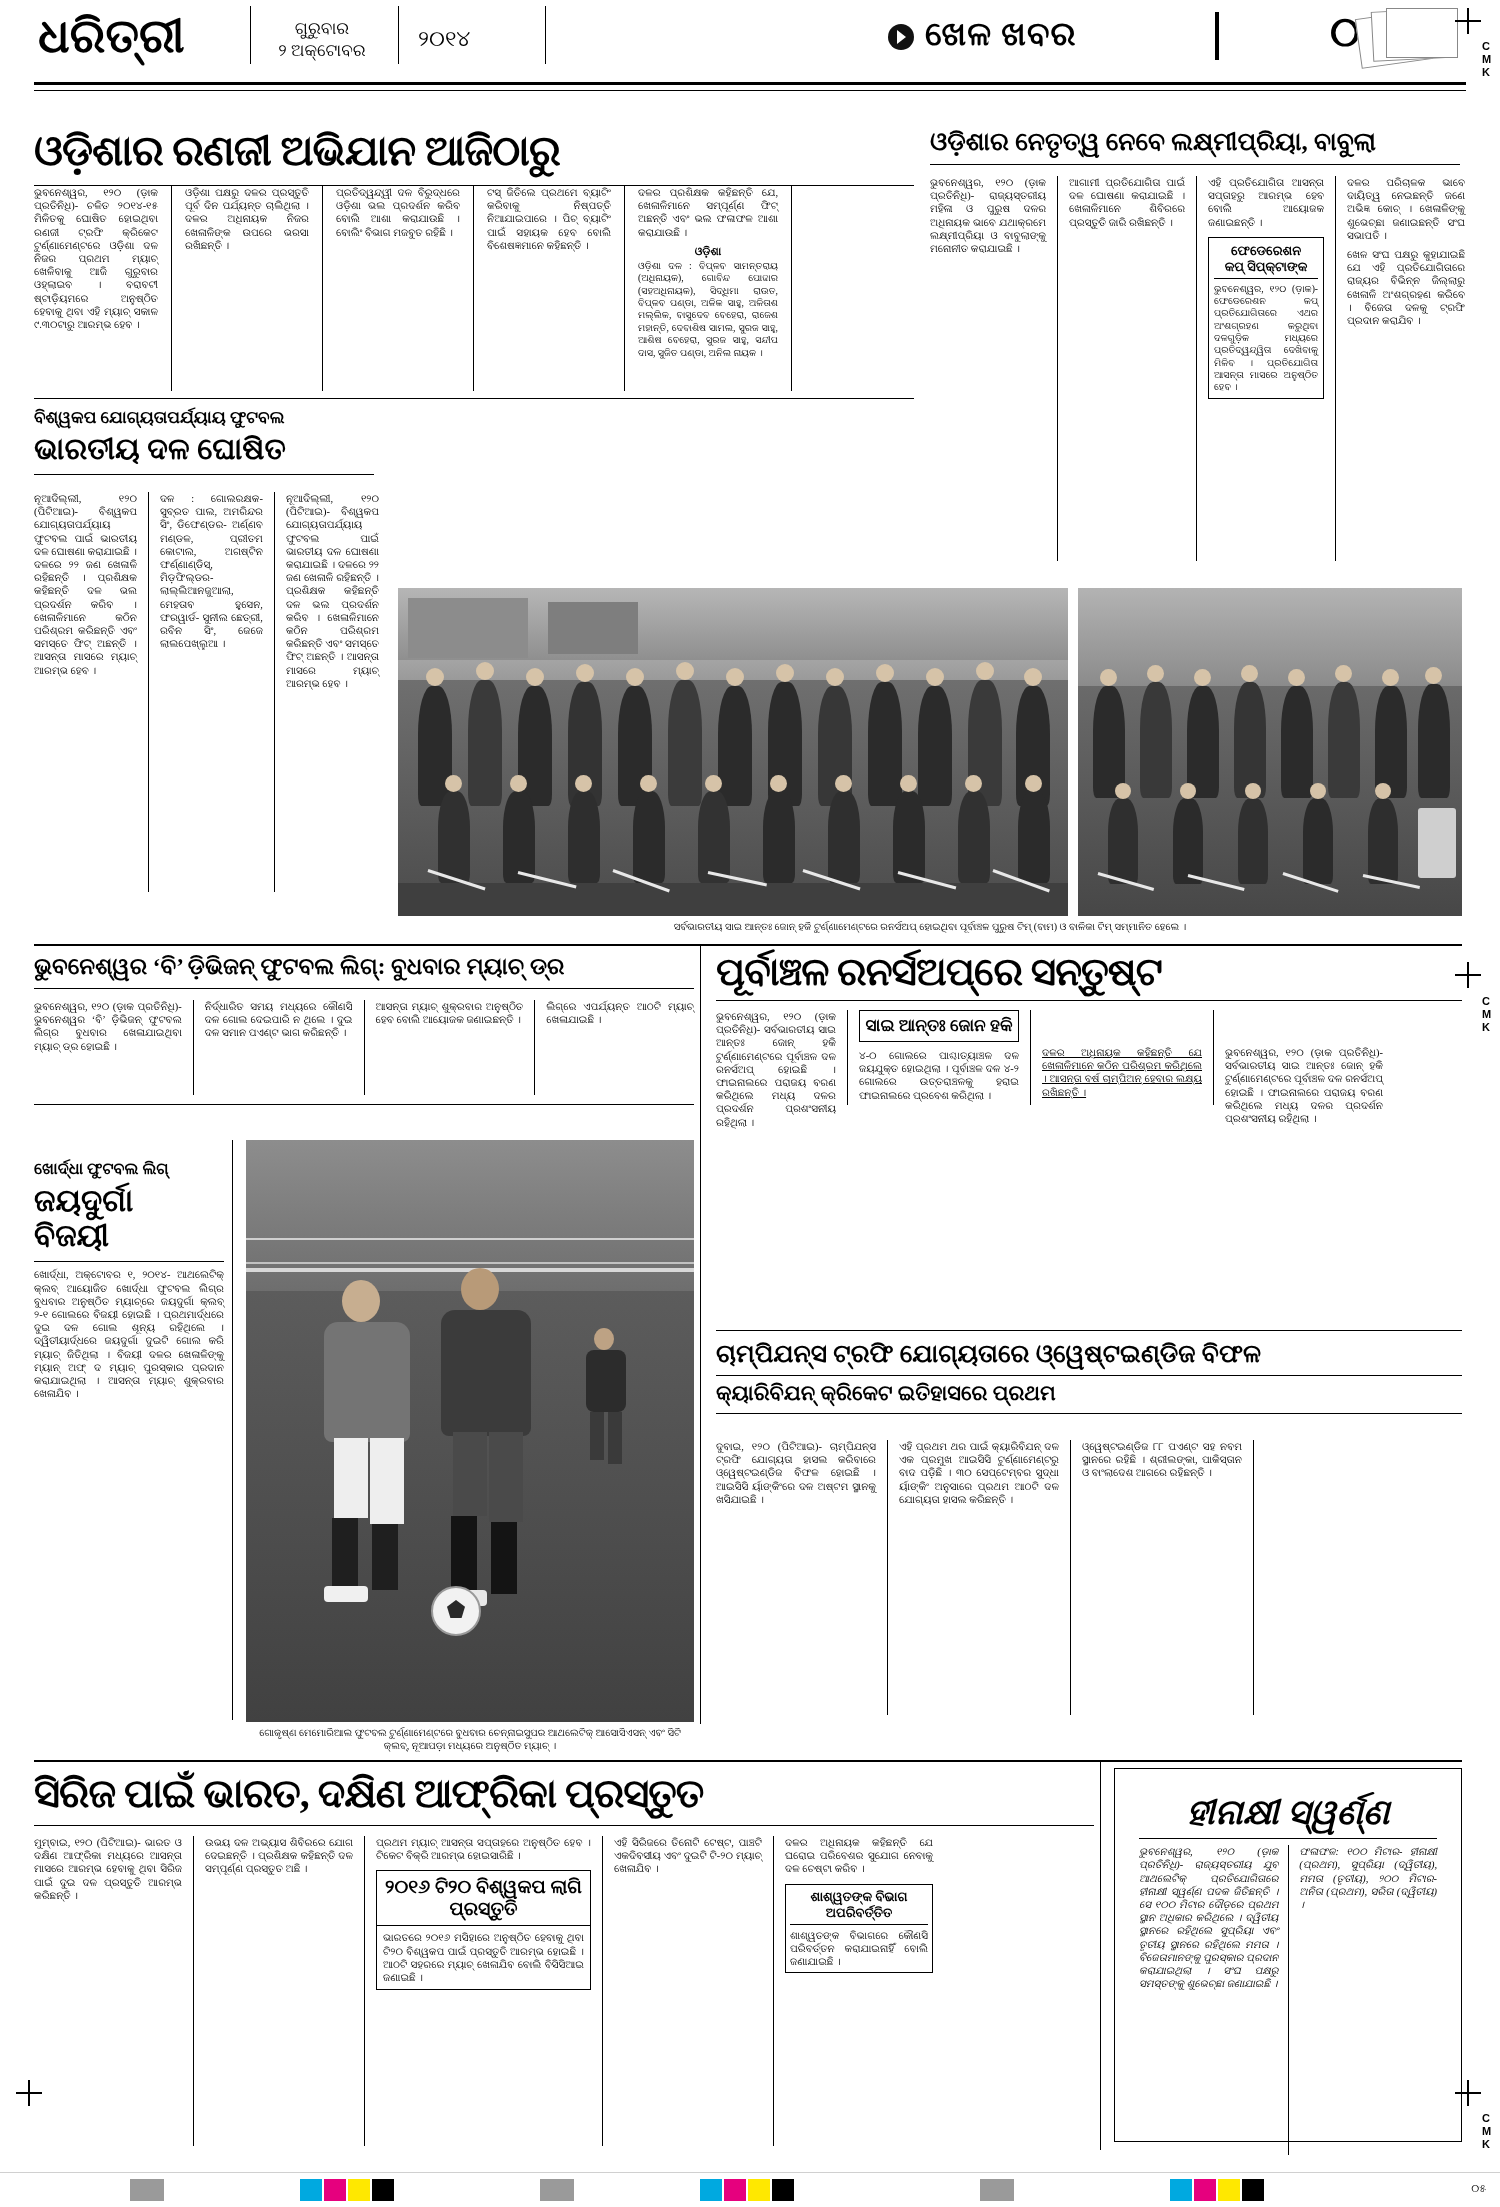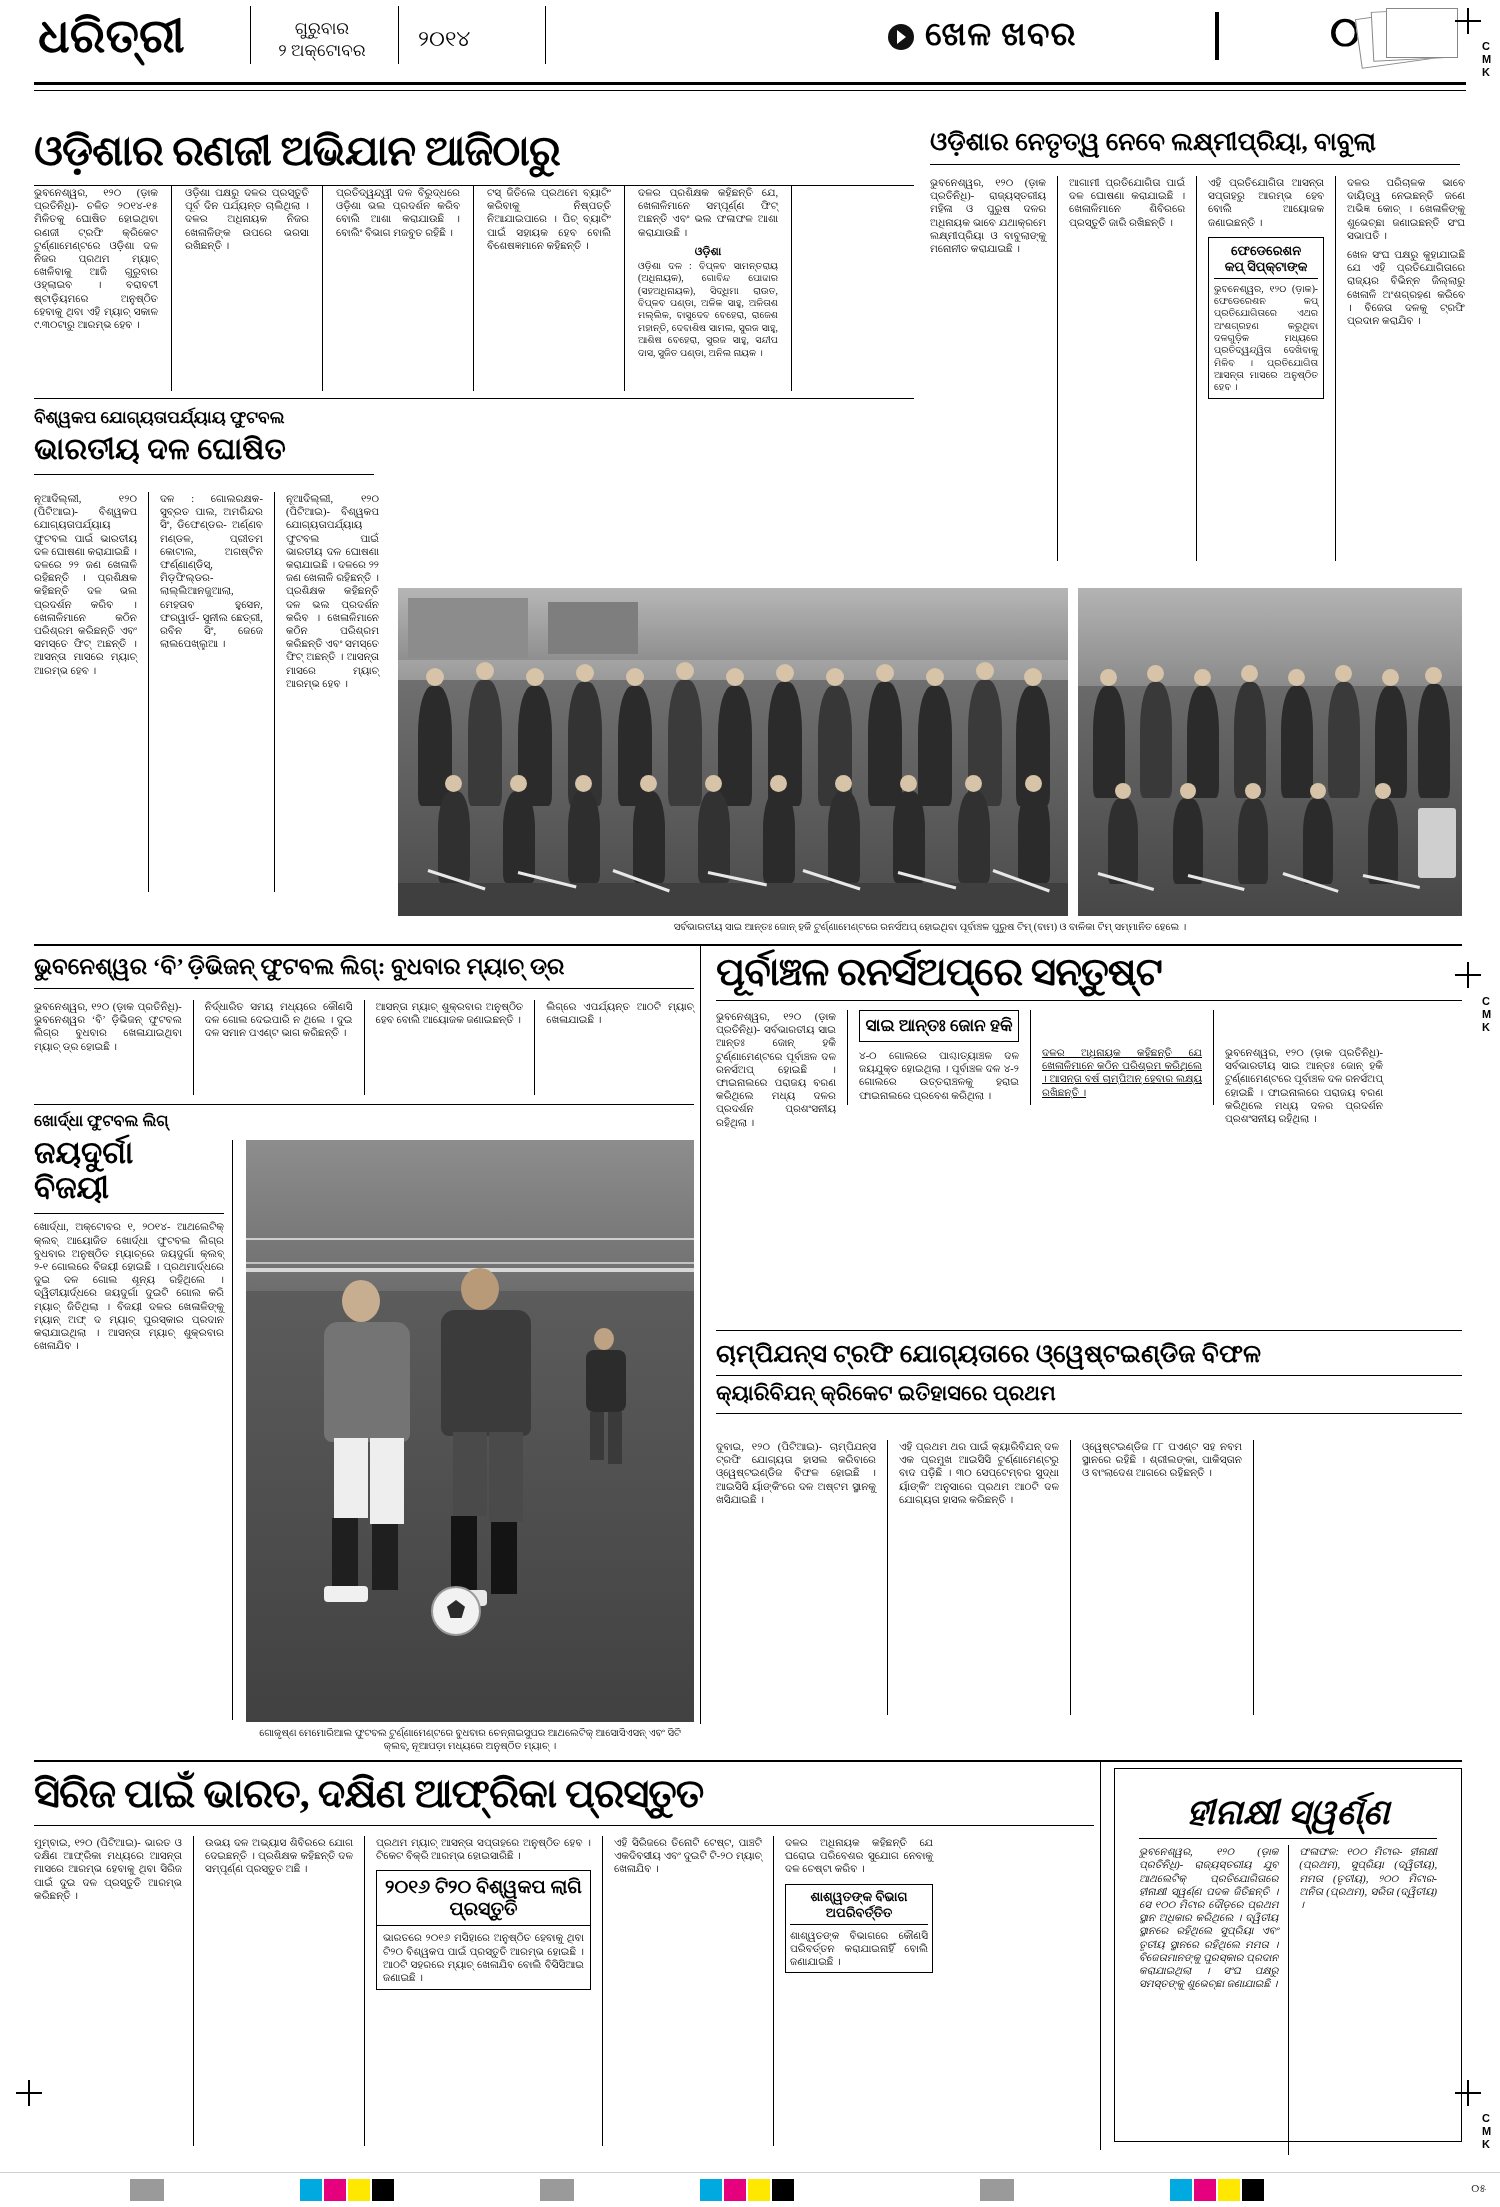--- a/index.html
+++ b/index.html
@@ -300,21 +300,21 @@
     <div class="vline" style="height:275px;"></div>
     <div class="col-txt" style="width:160px;">ଏହି ପ୍ରଥମ ଥର ପାଇଁ କ୍ୟାରିବିଯନ୍ ଦଳ ଏକ ପ୍ରମୁଖ ଆଇସିସି ଟୁର୍ଣ୍ଣାମେଣ୍ଟରୁ ବାଦ ପଡ଼ିଛି । ୩୦ ସେପ୍ଟେମ୍ବର ସୁଦ୍ଧା ର୍ୟାଙ୍କିଂ ଅନୁସାରେ ପ୍ରଥମ ଆଠଟି ଦଳ ଯୋଗ୍ୟତା ହାସଲ କରିଛନ୍ତି ।</div>
     <div class="vline" style="height:275px;"></div>
     <div class="col-txt" style="width:160px;">ଓ୍ୱେଷ୍ଟଇଣ୍ଡିଜ ୮୮ ପଏଣ୍ଟ ସହ ନବମ ସ୍ଥାନରେ ରହିଛି । ଶ୍ରୀଲଙ୍କା, ପାକିସ୍ତାନ ଓ ବାଂଲାଦେଶ ଆଗରେ ରହିଛନ୍ତି ।</div>
     <div class="vline" style="height:275px;"></div>
   </div>
 
   <div style="position:absolute;left:34px;top:1104px;width:660px;border-top:1px solid #000;"></div>
 
   <div style="position:absolute;left:34px;top:1112px;width:190px;">
-    <div style="font-size:16px;font-weight:bold;">ଖୋର୍ଦ୍ଧା ଫୁଟବଲ ଲିଗ୍</div>
+    <div style="font-size:16px;font-weight:bold;margin-top:48px;">ଖୋର୍ଦ୍ଧା ଫୁଟବଲ ଲିଗ୍</div>
     <div class="hl" style="font-size:31px;margin-top:6px;">ଜୟଦୁର୍ଗା</div>
     <div class="hl" style="font-size:31px;">ବିଜୟୀ</div>
     <div style="border-top:1px solid #000;margin-top:8px;"></div>
     <div class="col-txt" style="margin-top:6px;">ଖୋର୍ଦ୍ଧା, ଅକ୍ଟୋବର ୧, ୨୦୧୪- ଆଥଲେଟିକ୍ କ୍ଲବ୍ ଆୟୋଜିତ ଖୋର୍ଦ୍ଧା ଫୁଟବଲ ଲିଗ୍‌ର ବୁଧବାର ଅନୁଷ୍ଠିତ ମ୍ୟାଚ୍‌ରେ ଜୟଦୁର୍ଗା କ୍ଲବ୍ ୨-୧ ଗୋଲରେ ବିଜୟୀ ହୋଇଛି । ପ୍ରଥମାର୍ଦ୍ଧରେ ଦୁଇ ଦଳ ଗୋଲ ଶୂନ୍ୟ ରହିଥିଲେ । ଦ୍ୱିତୀୟାର୍ଦ୍ଧରେ ଜୟଦୁର୍ଗା ଦୁଇଟି ଗୋଲ କରି ମ୍ୟାଚ୍ ଜିତିଥିଲା । ବିଜୟୀ ଦଳର ଖେଳାଳିଙ୍କୁ ମ୍ୟାନ୍ ଅଫ୍ ଦ ମ୍ୟାଚ୍ ପୁରସ୍କାର ପ୍ରଦାନ କରାଯାଇଥିଲା । ଆସନ୍ତା ମ୍ୟାଚ୍ ଶୁକ୍ରବାର ଖେଳାଯିବ ।</div>
   </div>
 
   <div style="position:absolute;left:232px;top:1140px;width:0;height:580px;border-left:1px solid #000;"></div>
 
   <div class="photo" style="position:absolute;left:246px;top:1140px;width:448px;height:582px;">
     <div style="position:absolute;left:0;top:0;width:100%;height:26%;background:linear-gradient(#8d8d8d,#6e6e6e);"></div>

